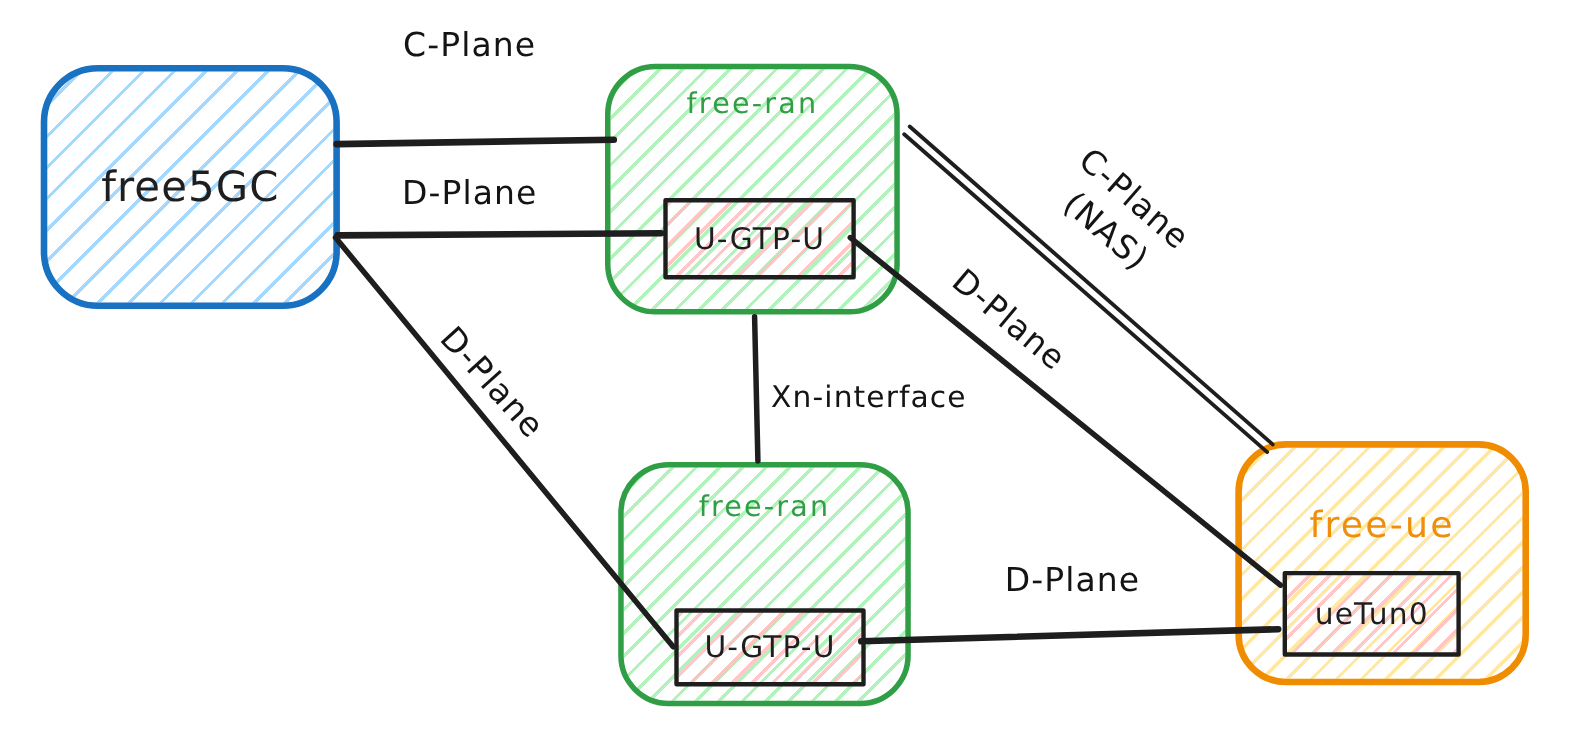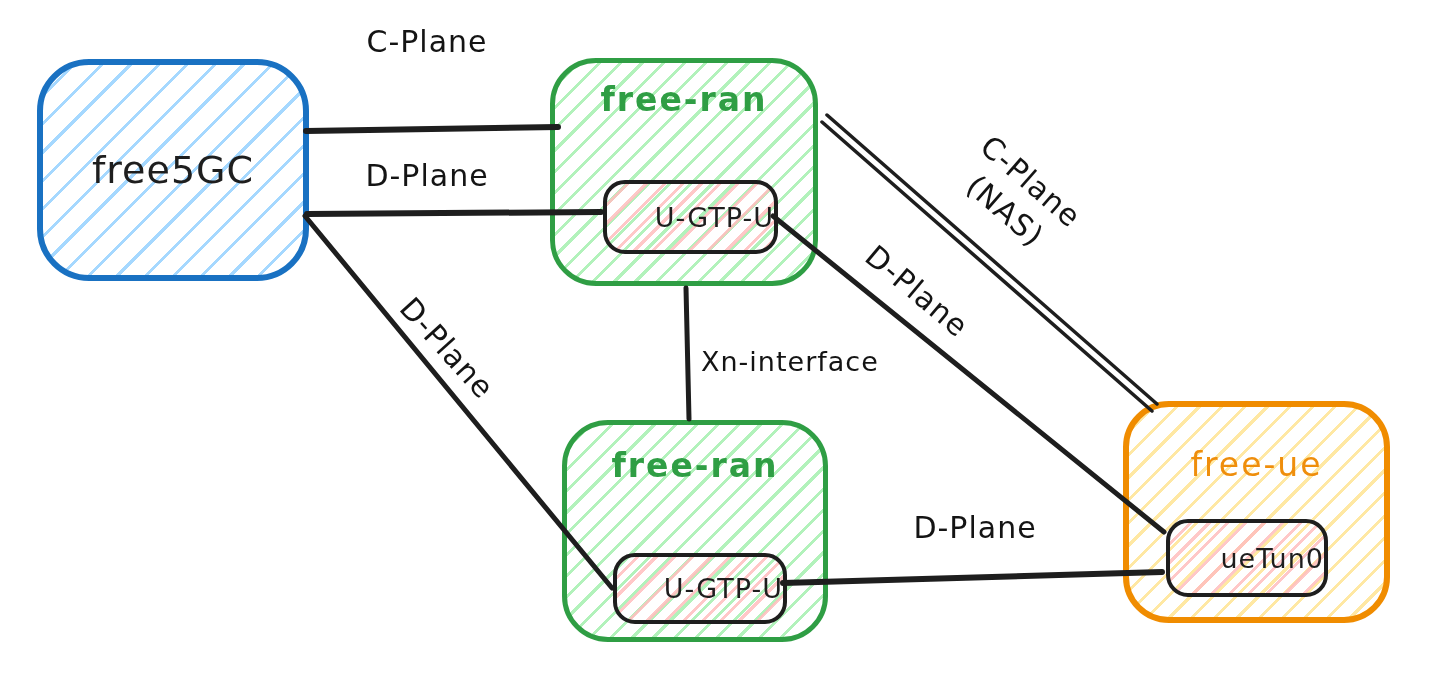--- a/index.html
+++ b/index.html
@@ -37,39 +37,39 @@
   }
   .node-green {
     border: 5px solid #2f9e44;
     border-radius: 46px;
     background-image: repeating-linear-gradient(135deg, #b2f2bb 0 3px, transparent 3px 15px);
     text-align: center;
   }
   .node-ran-master { left: 550px; top: 58px; width: 268px; height: 228px; padding-top: 16px; }
   .node-ran-secondary { left: 562px; top: 420px; width: 266px; height: 222px; padding-top: 20px; }
   .node-green .node-title {
-    font-size: 33px; line-height: 1.28; color: #2f9e44; letter-spacing: 2px; font-weight: 700;
+    font-size: 26px; line-height: 1.28; color: #2f9e44; letter-spacing: 2px; font-weight: 400;
   }
   .node-free-ue {
     left: 1123px; top: 401px; width: 267px; height: 222px;
     border: 6px solid #f08c00;
     border-radius: 46px;
     background-image: repeating-linear-gradient(135deg, #ffe8a3 0 3px, transparent 3px 16px);
-    text-align: center; padding-top: 38px;
+    text-align: center; padding-top: 50px;
   }
   .node-free-ue .node-title {
     font-size: 33px; color: #ef8e0c; letter-spacing: 2px; font-weight: 500;
   }
   .port {
     position: absolute;
     box-sizing: border-box;
     border: 4px solid #1e1e1e;
-    border-radius: 22px;
+    border-radius: 2px;
     background-image: repeating-linear-gradient(135deg, rgba(255,190,190,0.85) 0 3px, transparent 3px 13px);
-    display: flex; align-items: center; justify-content: flex-end;
+    display: flex; align-items: center; justify-content: center;
     z-index: 2;
   }
   .port-label { font-size: 27px; letter-spacing: 1px; color: #1e1e1e; font-weight: 500; }
   .port-master { left: 48px; top: 117px; width: 175px; height: 74px; }
   .port-secondary { left: 46px; top: 128px; width: 174px; height: 71px; }
   .port-ue { left: 37px; top: 112px; width: 162px; height: 78px; }
   .lbl {
     position: absolute;
     z-index: 4;
     font-size: 30px;

